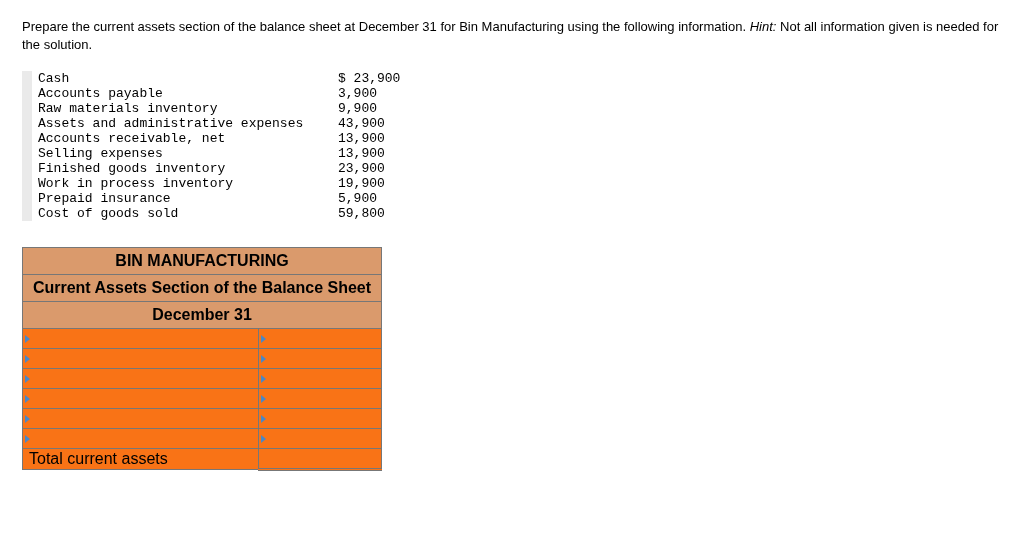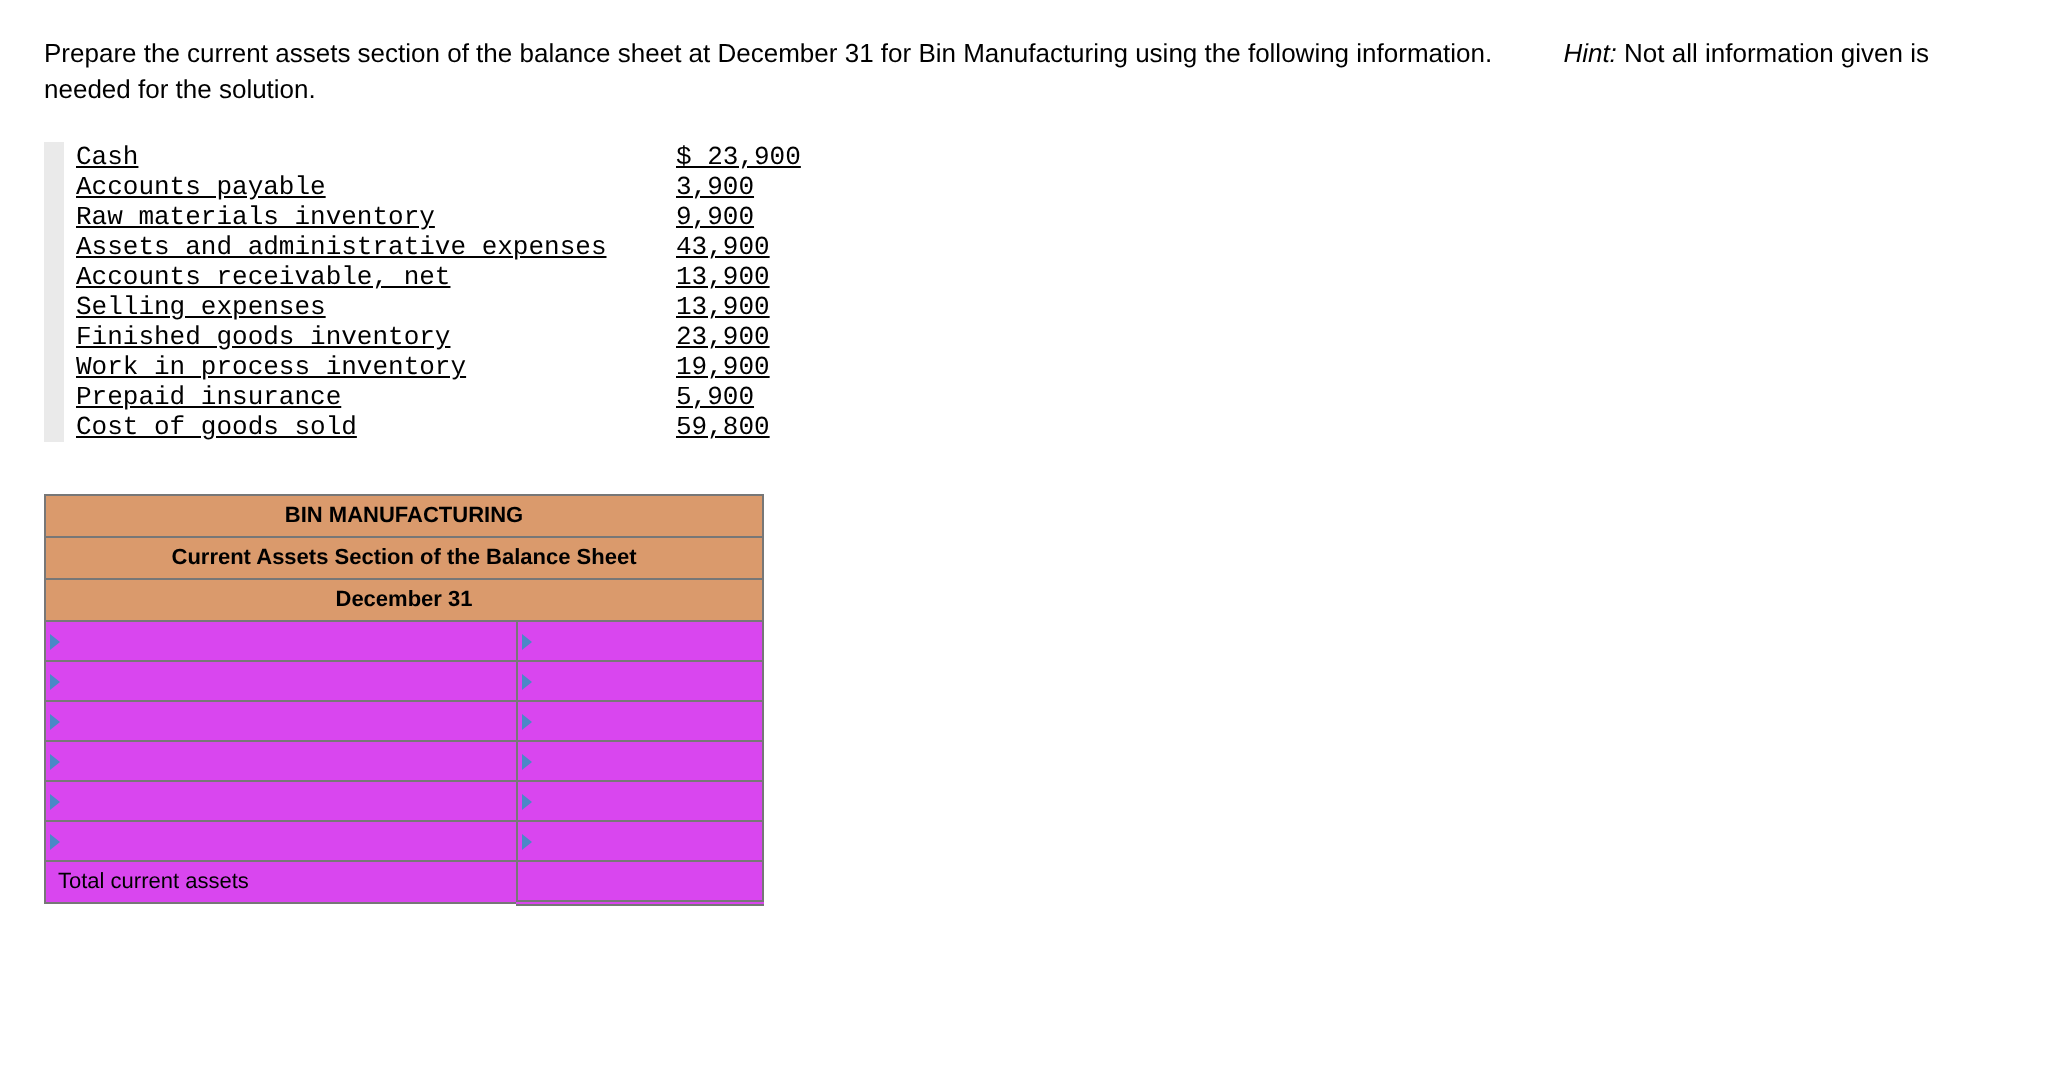--- a/index.html
+++ b/index.html
@@ -9,28 +9,26 @@
     margin: 0;
     padding: 18px 22px;
     background: #fff;
   }
   .instructions {
     margin-bottom: 18px;
     line-height: 1.35;
   }
   .instructions .hint {
     font-style: italic;
-    margin-left: 32px;
   }
   .data-list {
     font-family: "Courier New", Courier, monospace;
     font-size: 13px;
     border-collapse: collapse;
     margin-bottom: 26px;
-    text-decoration: underline;
   }
   .data-list td {
     padding: 0 0;
     vertical-align: top;
     white-space: pre;
   }
   .data-list .marker {
     width: 10px;
     background: #eaeaea;
     border-right: none;
@@ -43,31 +41,31 @@
     text-align: left;
     width: 80px;
   }
 
   .answer-table {
     border-collapse: collapse;
     width: 360px;
   }
   .answer-table th, .answer-table td {
     border: 1px solid #777;
-    font-size: 11px;
+    font-size: 16px;
   }
   .answer-table th {
     background: #da9a6c;
     font-weight: bold;
     text-align: center;
     padding: 4px 6px;
   }
   .answer-table td {
     height: 19px;
-    background: #d946ef;
+    background: #f97316;
     padding: 0 6px;
   }
   .answer-table td.input-cell {
     position: relative;
   }
   .answer-table td.input-cell::before {
     content: "";
     position: absolute;
     left: 2px;
     top: 50%;

